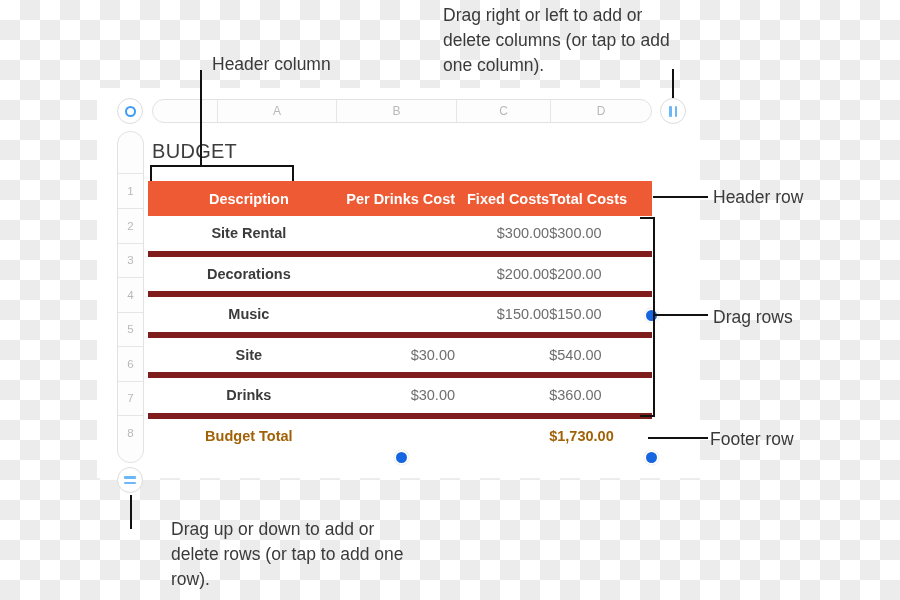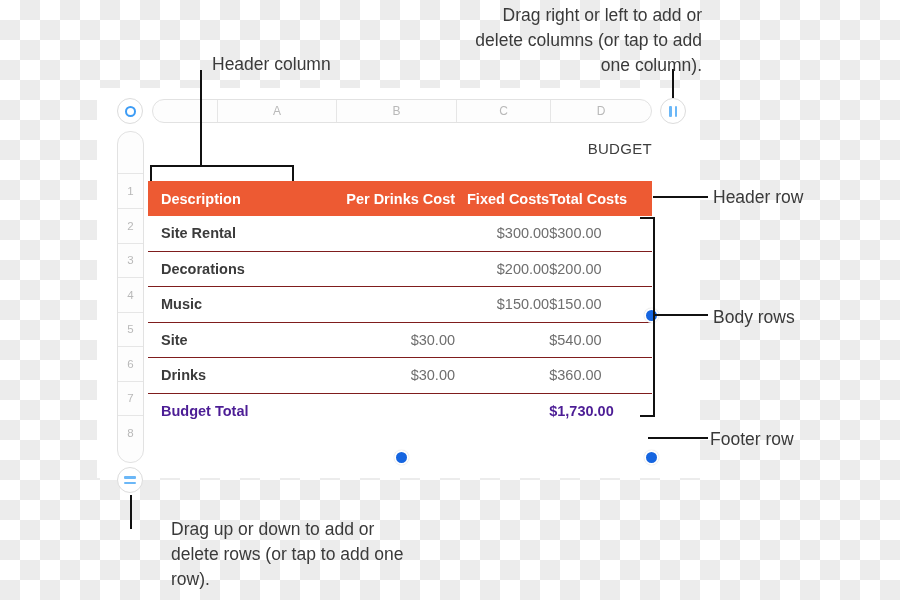--- a/index.html
+++ b/index.html
@@ -87,63 +87,63 @@
   .row-num.rn-head  { height: 35px; }
   .row-num.rn-body  { height: 34.5px; }
   .row-num.rn-foot  { height: 34px; border-bottom: none; }
 
   
   #budget-title {
     position: absolute;
     left: 152px;
     top: 140px;
     width: 500px;
-    text-align: right;
-    font-size: 15px;
+    text-align: left;
+    font-size: 20px;
     color: #3d3d3d;
     letter-spacing: 0.3px;
   }
   #budget-table {
     position: absolute;
     left: 148px;
     top: 181px;
     width: 504px;
     border-collapse: collapse;
     table-layout: fixed;
   }
   #budget-table td {
     padding: 0;
     height: 34.5px;
     vertical-align: middle;
     font-size: 14.5px;
   }
-  .c-desc  { width: 36.5%; padding-left: 13px !important; text-align: left; }
+  .c-desc  { width: 36.5%; padding-left: 13px !important; text-align: center; }
   .c-per   { width: 24.5%; text-align: right; }
   .c-fixed { width: 19.5%; text-align: right; }
   .c-total { width: 19.5%; padding-right: 7px !important; }
 
   #budget-table tr.header-row td {
     background: #ed5a33;
     color: #ffffff;
     font-weight: bold;
     height: 35px;
     font-size: 14.5px;
   }
   #budget-table tr.header-row td.c-total { padding-right: 9px !important; }
 
   #budget-table tr.body-row td {
-    border-bottom: 1px solid #7f1d1d;
+    border-bottom: 6px solid #7f1d1d;
     color: #6e6e6e;
   }
   #budget-table tr.body-row td.c-desc {
     color: #3b3b3b;
     font-weight: bold;
   }
   #budget-table tr.footer-row td {
-    color: #4c1d95;
+    color: #a16207;
     font-weight: bold;
     height: 34px;
   }
 
   
   .handle {
     position: absolute;
     width: 26px;
     height: 26px;
     border-radius: 50%;
@@ -195,22 +195,22 @@
   #dot-bot-r  { left: 644px; top: 450px; }
 
   
   .anno-text {
     position: absolute;
     font-size: 17.5px;
     color: #3a3a3a;
     line-height: 25px;
   }
   #anno-columns {
-    left: 464px; top: 3px; width: 238px;
-    text-align: right;
+    left: 443px; top: 3px; width: 238px;
+    text-align: left;
   }
   #anno-header-column { left: 212px; top: 52px; text-align: right; }
   #anno-rows { left: 124px; top: 517px; width: 250px; margin-left: 47px; }
   #anno-header-row  { left: 713px; top: 185px; width: 110px; }
   #anno-body-rows   { left: 713px; top: 305px; width: 110px; }
   #anno-footer-row  { left: 710px; top: 427px; width: 110px; }
 
   
   .lead {
     position: absolute;
@@ -344,14 +344,14 @@
 <div class="lead lead-v" id="lead-rows-v"></div>
 <div class="lead lead-h" id="lead-hrow-h"></div>
 <div class="lead lead-h" id="lead-brow-h"></div>
 <div class="lead lead-h" id="lead-frow-h"></div>
 <div id="bracket-body"></div>
 
 <div class="anno-text" id="anno-columns">Drag right or left to add or delete columns (or tap to add one column).</div>
 <div class="anno-text" id="anno-header-column">Header column</div>
 <div class="anno-text" id="anno-rows">Drag up or down to add or delete rows (or tap to add one row).</div>
 <div class="anno-text" id="anno-header-row">Header row</div>
-<div class="anno-text" id="anno-body-rows">Body rows</div>
+<div class="anno-text" id="anno-body-rows">Drag rows</div>
 <div class="anno-text" id="anno-footer-row">Footer row</div>
 
 </body></html>

